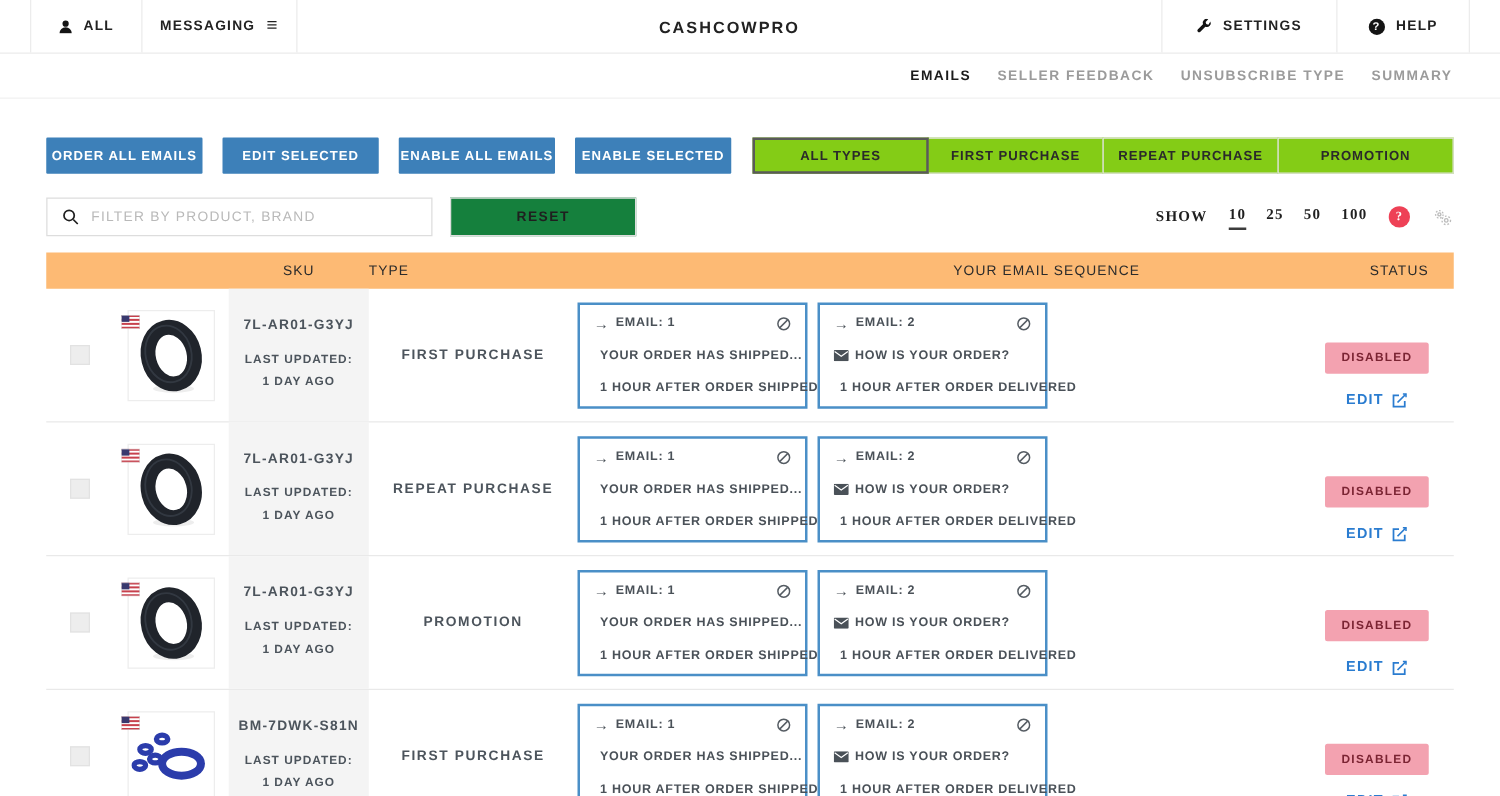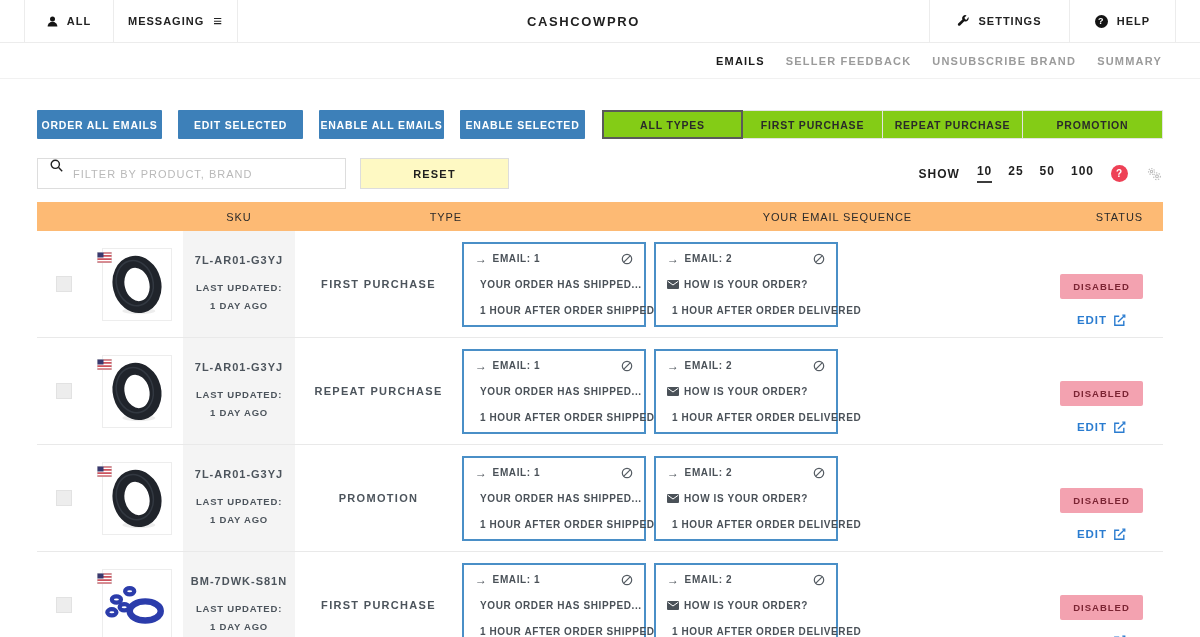--- a/index.html
+++ b/index.html
@@ -40,43 +40,43 @@
     cursor:pointer; border-radius:1px; }
   .segmented { margin-left:auto; display:flex; }
   .seg { width:141px; height:29px; border:1px solid #e3e3e3; margin-left:-1px; background:#84cc16;
     display:flex; align-items:center; justify-content:center; font-size:10.5px; font-weight:bold;
     letter-spacing:.8px; color:#2a2a2a; cursor:pointer; }
   .seg.active { border:2px solid #5a5a5a; position:relative; z-index:1; }
 
   
   .filter-row { margin-top:19px; display:flex; align-items:center; }
   .search-box { width:309px; height:31px; border:1px solid #ddd; display:flex;
-    padding:0 12px; gap:10px; background:#fff; }
+    align-items:center; padding:0 12px; gap:10px; background:#fff; }
   .search-box input { border:none; outline:none; flex:1; font-family:inherit; font-size:11px;
     letter-spacing:1px; color:#444; background:transparent; }
   .search-box input::placeholder { color:#b9b9b9; }
-  .reset { width:149px; height:31px; margin-left:14px; background:#fef9c3; border:1px solid #ddd;
+  .reset { width:149px; height:31px; margin-left:14px; background:#15803d; border:1px solid #ddd;
     font-family:inherit; font-size:11px; font-weight:bold; letter-spacing:1.2px; color:#1f1f1f;
     cursor:pointer; }
   .show-controls { margin-left:auto; display:flex; align-items:center; gap:17px;
-    font-size:12px; font-weight:bold; letter-spacing:1px; color:#1f1f1f; }
+    font-size:12px; font-weight:bold; letter-spacing:1px; color:#1f1f1f;font-family:Liberation Serif, serif; }
   .show-opt { cursor:pointer; padding-bottom:3px; border-bottom:2px solid transparent; }
   .show-opt.selected { border-bottom:2px solid #3c3c3c; }
   .red-help { width:17px; height:17px; border-radius:50%; background:#ee4156; color:#fff;
     display:inline-flex; align-items:center; justify-content:center; font-size:10px;
     cursor:pointer; }
   .gears { cursor:pointer; }
 
   
   .thead { margin-top:13px; height:29px; background:#fdba74; display:flex; align-items:center;
     font-size:11px; font-weight:normal; color:#2b2b2b; letter-spacing:.9px; }
   .c-select { width:65px; }
   .c-image { width:81px; }
   .c-sku { width:112px; text-align:center; }
-  .c-type { width:167px; text-align:right; }
+  .c-type { width:167px; text-align:left; }
   .c-emails { width:578px; text-align:right; padding-right:128px; }
   .c-status { width:123px; text-align:right; padding-right:20px; }
 
   .row { display:flex; align-items:center; min-height:107px; border-bottom:1px solid #e9e9e9; }
   .cell-select { width:65px; padding-left:19px; }
   .checkbox { display:block; width:16px; height:16px; background:#ededed; border:1px solid #e2e2e2;
     cursor:pointer; }
   .cell-image { width:81px; }
   .product-box { width:70px; height:73px; border:1px solid #ededed; background:#fff;
     position:relative; display:flex; align-items:center; justify-content:center; }
@@ -131,21 +131,21 @@
     <span>HELP</span>
   </div>
   <div class="tb-spacer-right"></div>
 </header>
 
 <nav class="tabs" id="tabs-container">
   <span class="tab active">EMAILS</span>
 
   <span class="tab">SELLER FEEDBACK</span>
 
-  <span class="tab">UNSUBSCRIBE BRAND</span>
+  <span class="tab">UNSUBSCRIBE TYPE</span>
 
   <span class="tab">SUMMARY</span>
 </nav>
 
 <div class="content">
   <div class="toolbar">
     <div class="actions" id="actions-container">
     <button class="action">ORDER ALL EMAILS</button>
 
     <button class="action">EDIT SELECTED</button>

